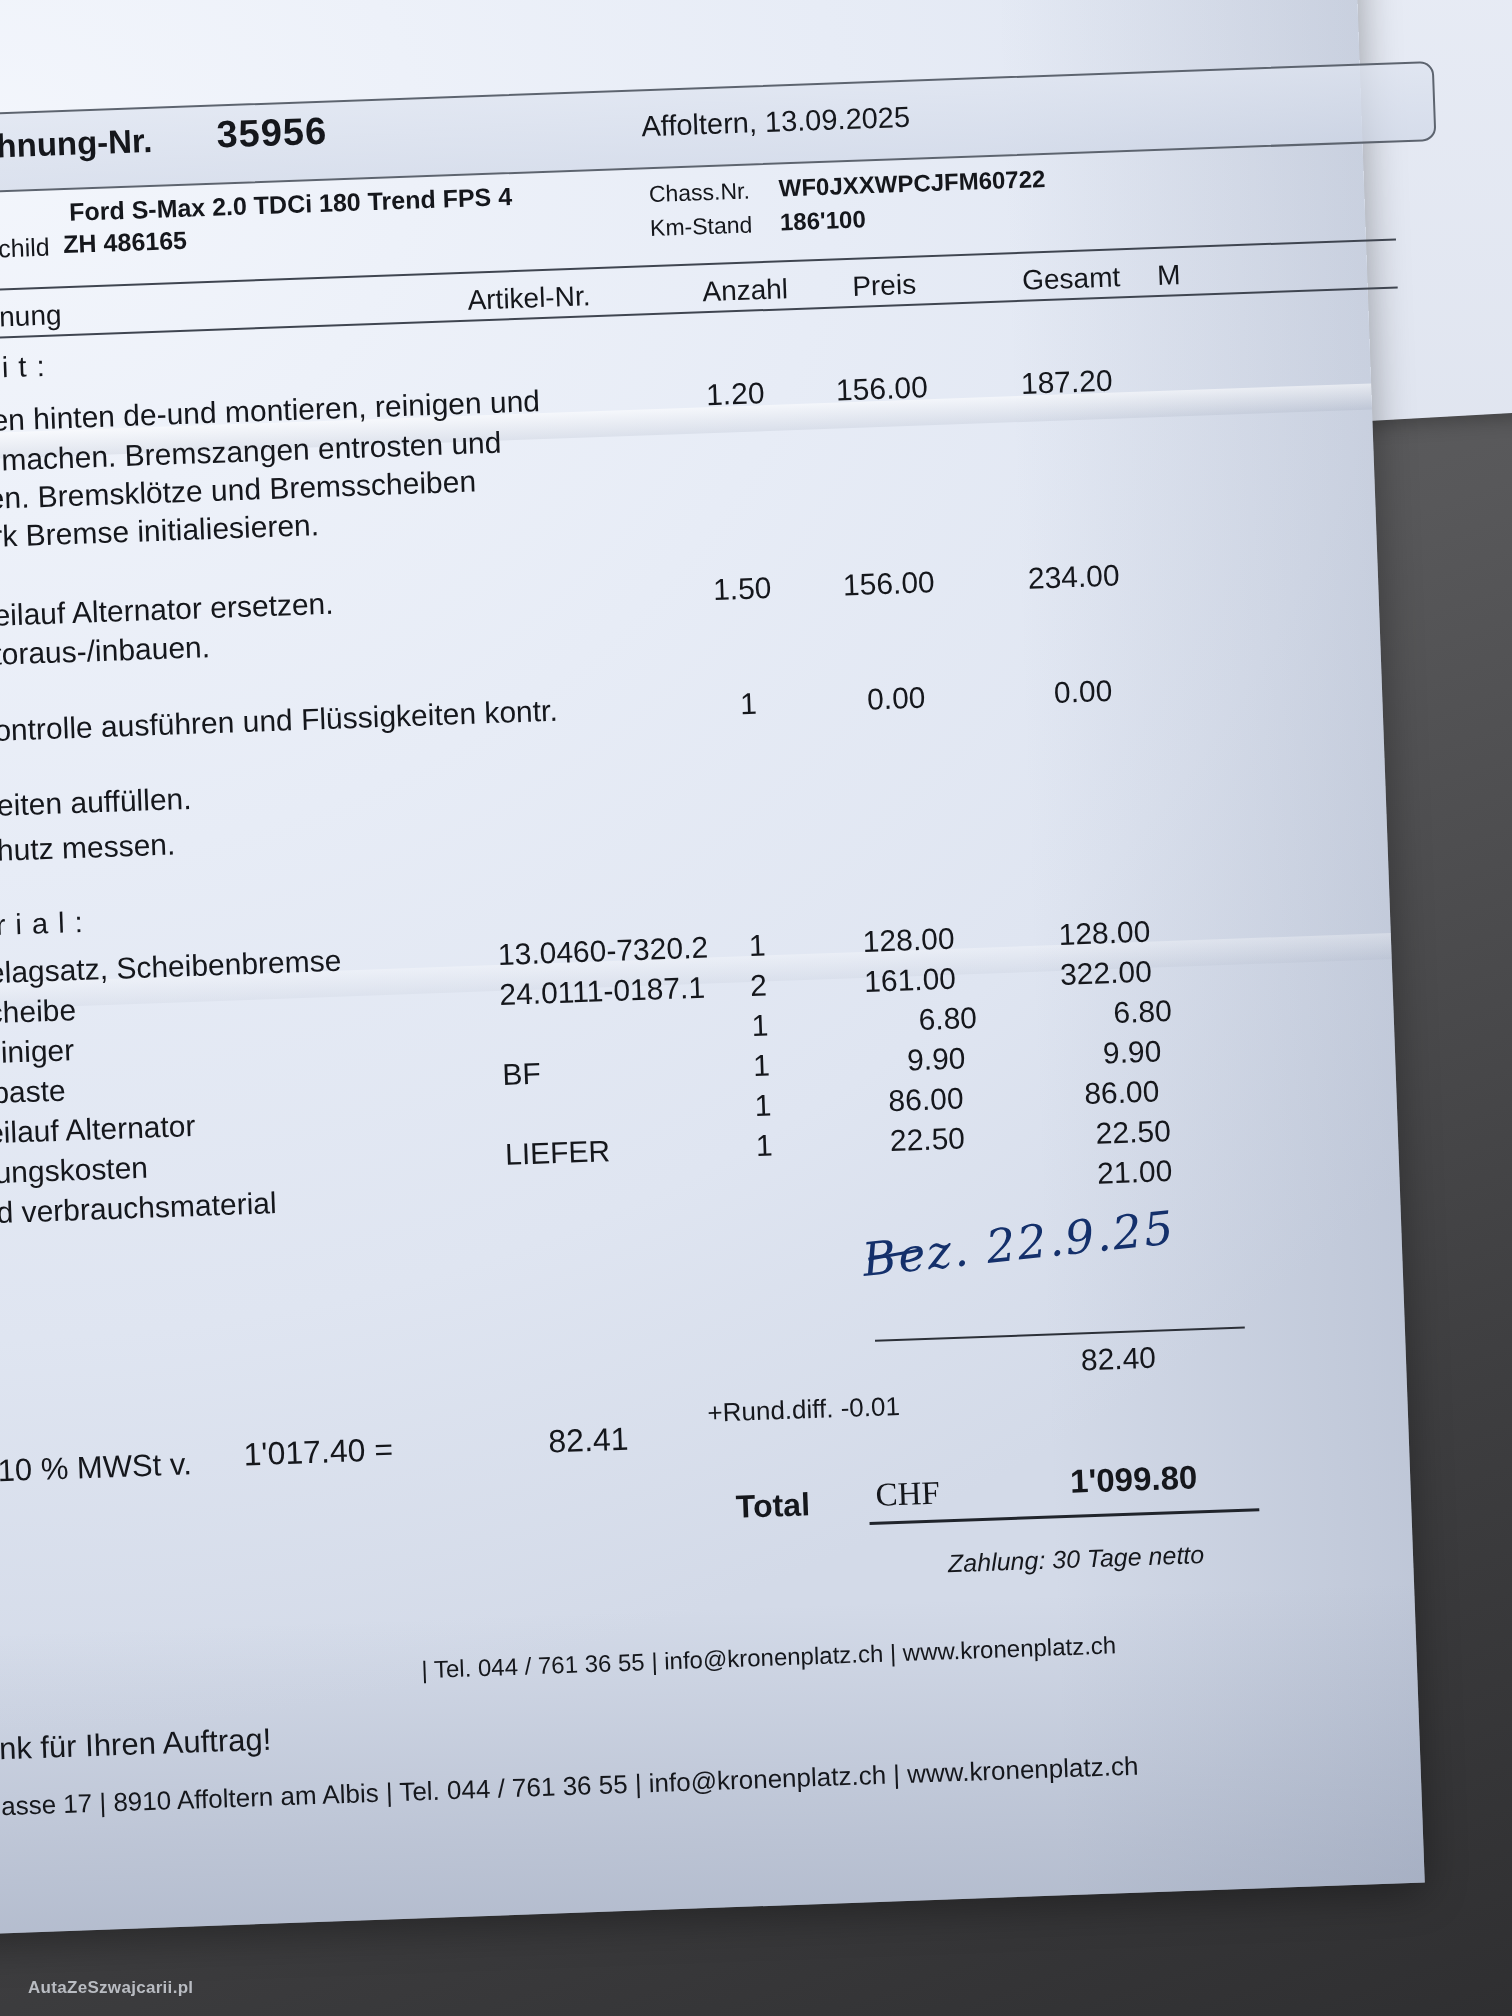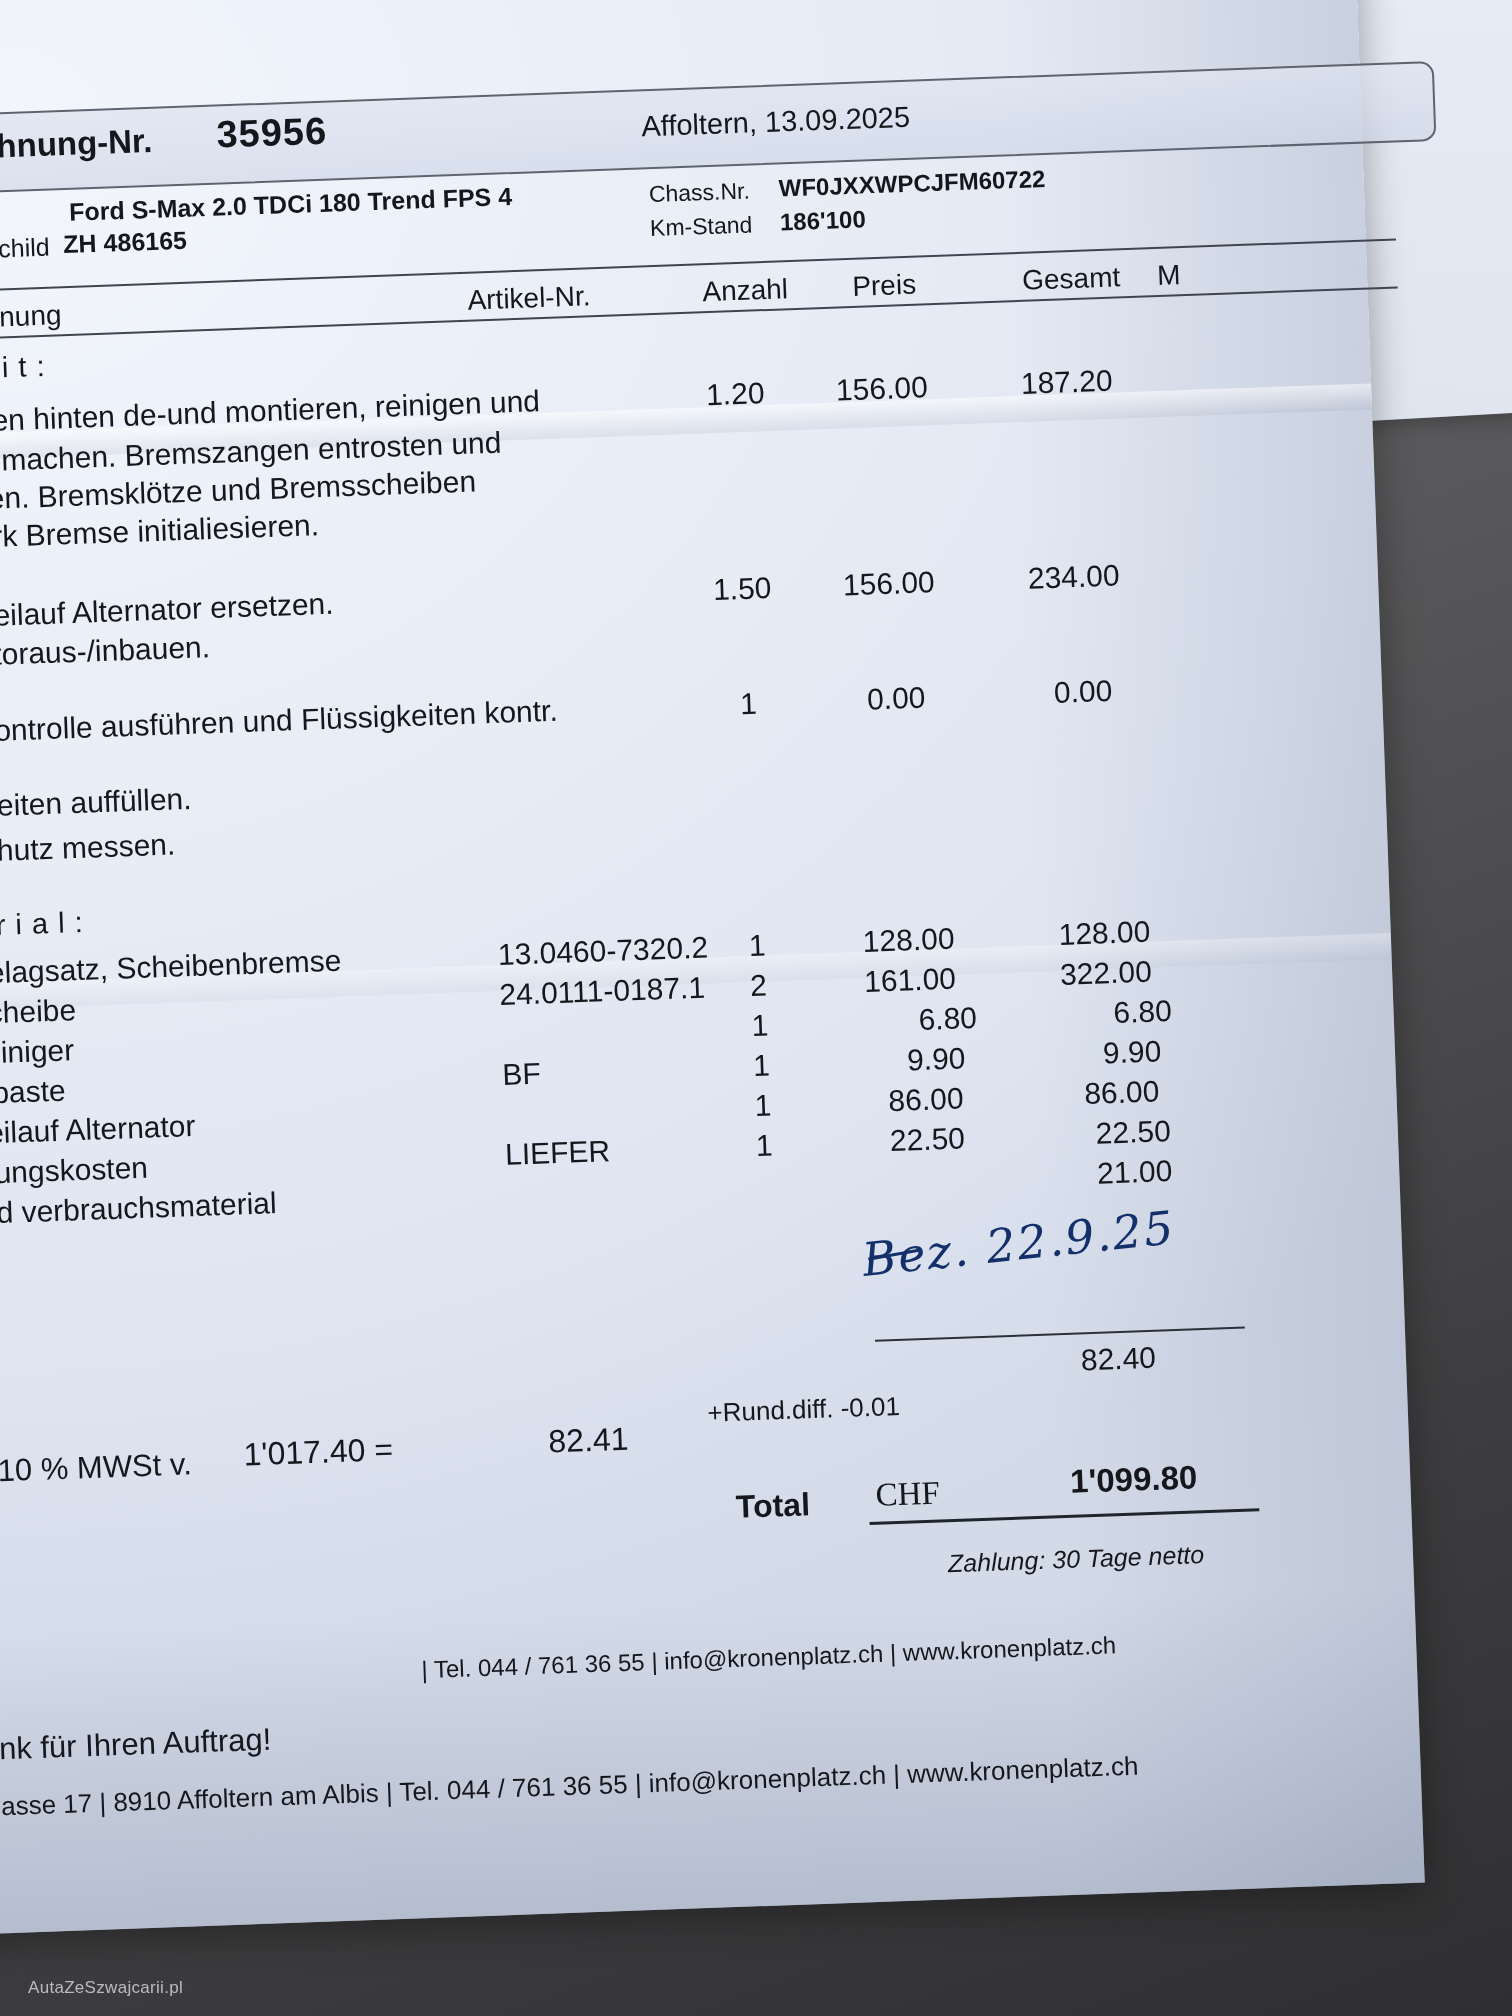--- a/index.html
+++ b/index.html
@@ -146,20 +146,21 @@
   }
 
   
   #wm {
     position: absolute;
     left: 28px;
     bottom: 18px;
     font-size: 17px;
     color: #b9bcc2;
     letter-spacing: .3px;
+    font-weight: bold;
   }
 </style>
 </head>
 <body>
 
 <div id="scene">
   <div id="asphalt"></div>
 
   <div id="under-sheet"></div>
 

